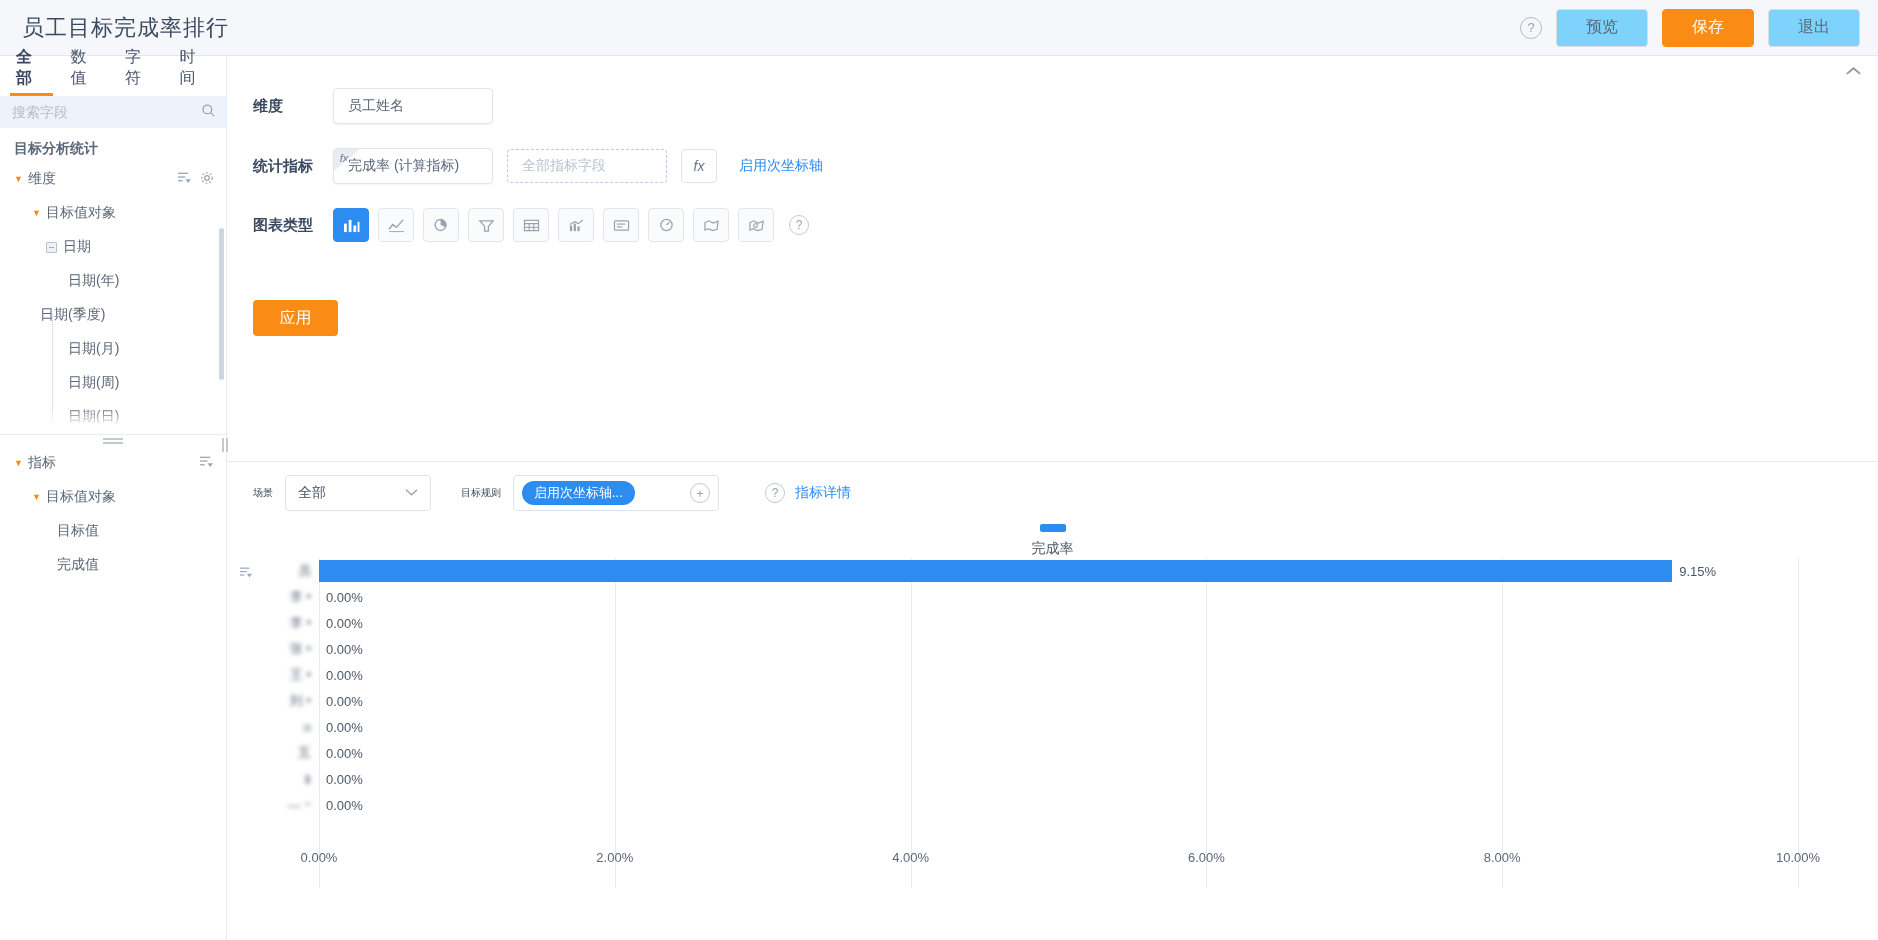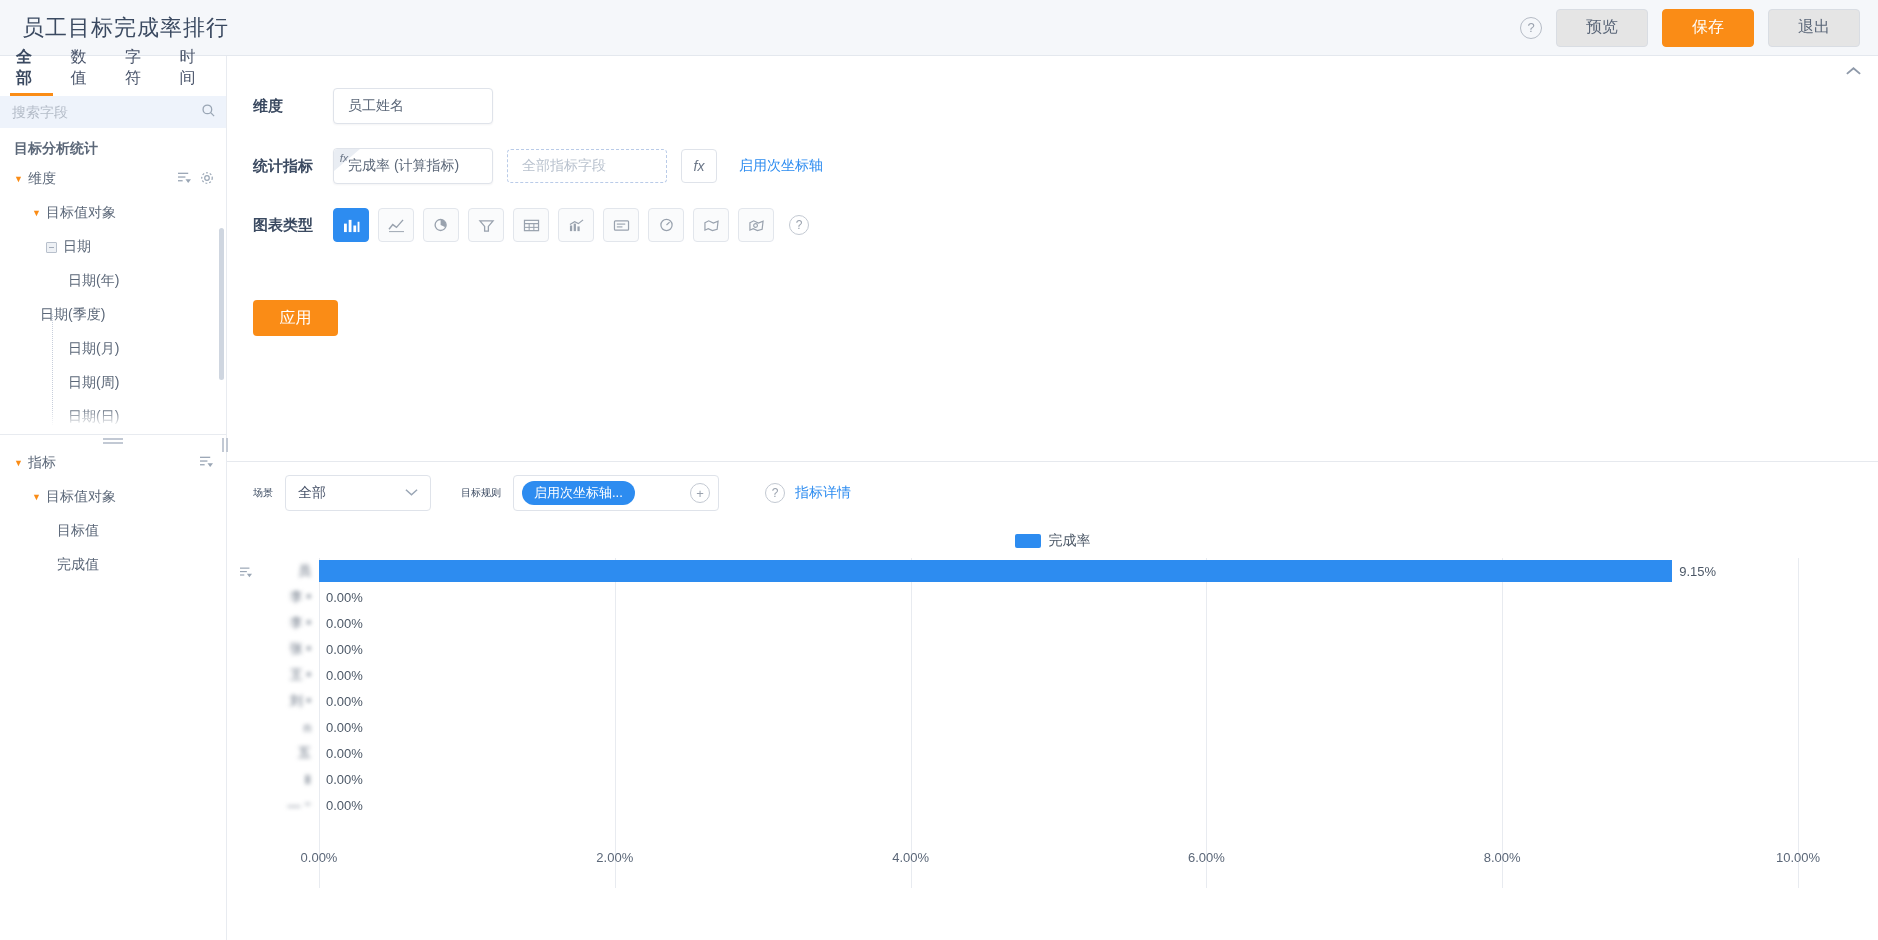--- a/index.html
+++ b/index.html
@@ -19,21 +19,21 @@
   }
   .app-title{ font-size:22px; color:#3b4a61; letter-spacing:1px; }
   .topbar-right{ margin-left:auto; display:flex; align-items:center; gap:14px; }
   .help-circle{
     width:22px;height:22px;border-radius:50%;border:1.4px solid #b6bcc6;
     color:#9aa2ae;font-size:13px;display:flex;align-items:center;justify-content:center;
   }
   .tbtn{
     height:38px; min-width:92px; padding:0 22px; border-radius:4px;
     display:flex;align-items:center;justify-content:center;
-    font-size:16px; border:1px solid #d9dde3; background:#e5e5e5; color:#5a6678;
+    font-size:16px; border:1px solid #d9dde3; background:#7dd3fc; color:#5a6678;
   }
   .tbtn.primary{ background:#fa8c16; border-color:#fa8c16; color:#fff; }
 
   
   .leftpanel{
     position:absolute; left:0; top:56px; width:227px; height:884px;
     background:#fff; border-right:1px solid #e8ebf0; z-index:6;
   }
   .ftabs{ display:flex; height:40px; align-items:flex-end; padding:0 4px; }
   .ftab{
@@ -166,21 +166,21 @@
     background:#2d8cf0;color:#fff;border-radius:13px;height:24px;padding:0 12px;
     display:flex;align-items:center;font-size:13px;max-width:132px;overflow:hidden;white-space:nowrap;
   }
   .plusbtn{
     width:20px;height:20px;border-radius:50%;border:1.3px solid #c3c9d2;color:#9aa2ae;
     font-size:13px;display:flex;align-items:center;justify-content:center;margin-left:auto;
   }
 
   
   .chartwrap{ position:absolute; left:227px; top:524px; width:1651px; height:416px; background:#fff; }
-  .legend{ display:flex;align-items:center;justify-content:center;gap:8px;height:34px; }
+  .legend{ display:flex;align-items:center;justify-content:flex-end;gap:8px;height:34px;flex-direction:column; }
   .legend .swatch{ width:26px;height:14px;background:#2d8cf0;border-radius:2px; }
   .legend .ltxt{ font-size:14px;color:#4c5867; }
 
   .plot{ position:relative; margin:0 40px 0 0; height:330px; }
   .ylabels{ position:absolute; left:0; top:0; width:92px; }
   .ylab{
     height:26px; display:flex; align-items:center; justify-content:flex-end;
     font-size:13px; color:#5b6778; padding-right:8px;
   }
   .ylab.blur{ filter:blur(2.1px); }

